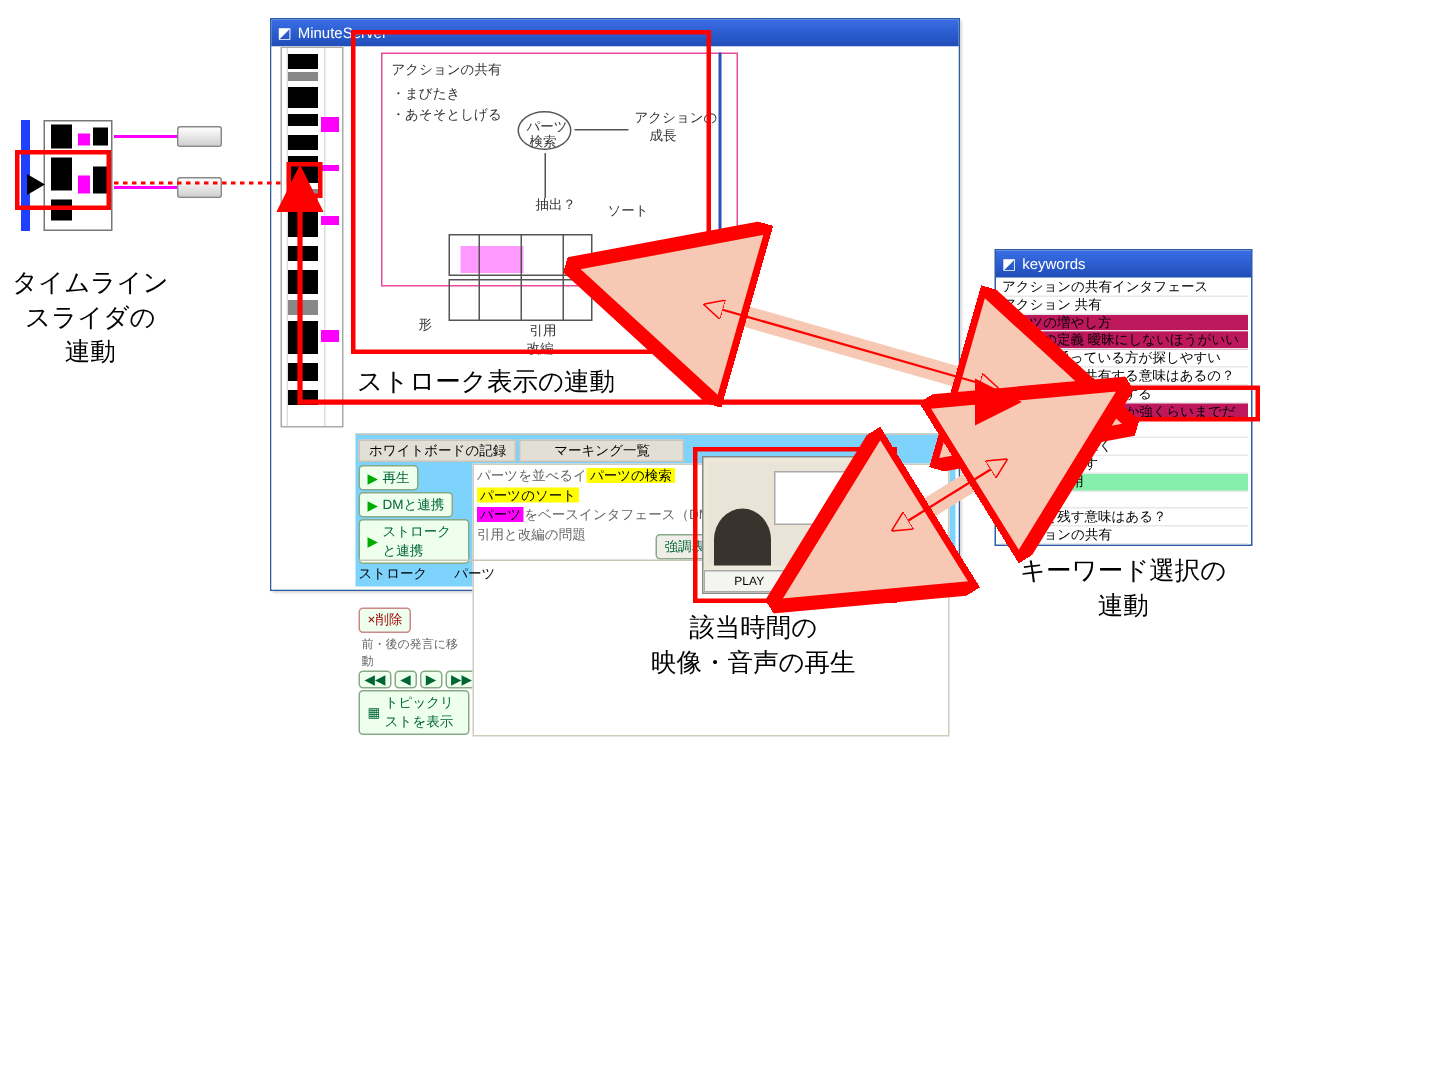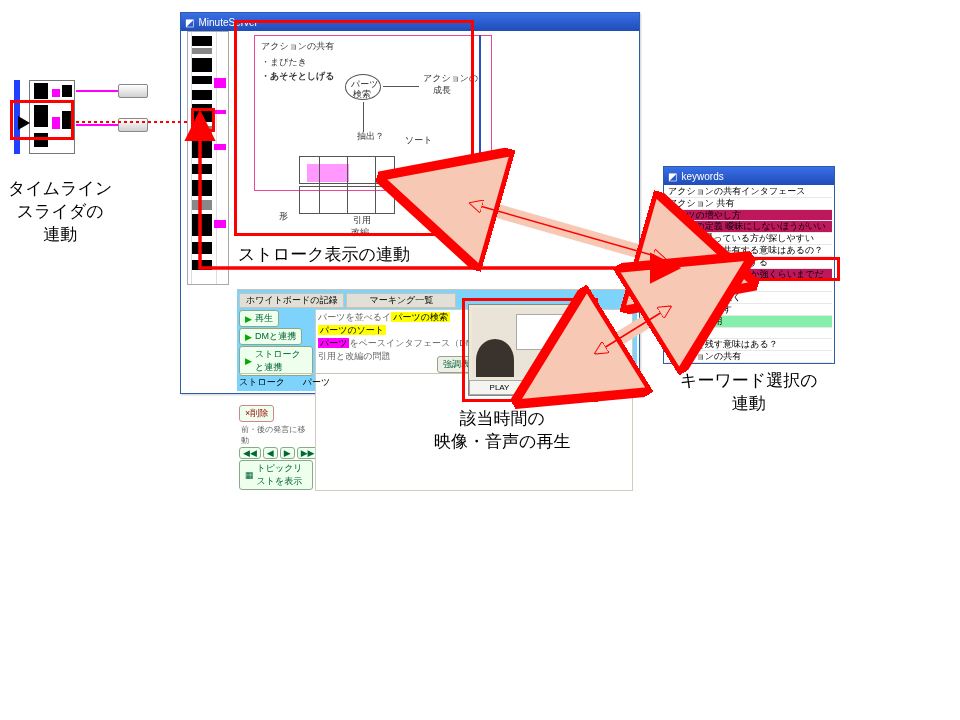--- a/index.html
+++ b/index.html
@@ -280,21 +280,21 @@
       <div class="seg gray" style="top:168px;height:10px"></div>
       <div class="seg black" style="top:182px;height:22px"></div>
       <div class="seg pink" style="top:188px;height:8px"></div>
       <div class="seg black" style="top:210px;height:12px"></div>
       <div class="seg black" style="top:228px;height:10px"></div>
     </div>
 
     <div class="whiteboard">
       <span class="stroke" style="left:6px; top:4px;">アクションの共有</span>
       <span class="stroke" style="left:6px; top:20px;">・まびたき</span>
-      <span class="stroke" style="left:6px; top:34px;font-weight:bold;">・あそそとしげる</span>
+      <span class="stroke" style="left:6px; top:34px;">・あそそとしげる</span>
 
       <div class="sketch-box" style="left:90px; top:38px; width:36px; height:26px; border-radius:50%;"></div>
       <span class="stroke" style="left:96px; top:42px;">パーツ</span>
       <span class="stroke" style="left:98px; top:52px;">検索</span>
       <span class="stroke" style="left:168px; top:36px;">アクションの</span>
       <span class="stroke" style="left:178px; top:48px;">成長</span>
 
       <div style="position:absolute; left:128px; top:50px; width:36px; height:1px; background:#555;"></div>
       <div style="position:absolute; left:108px; top:66px; width:1px; height:30px; background:#555;"></div>
       <span class="stroke" style="left:102px; top:94px;">抽出？</span>

